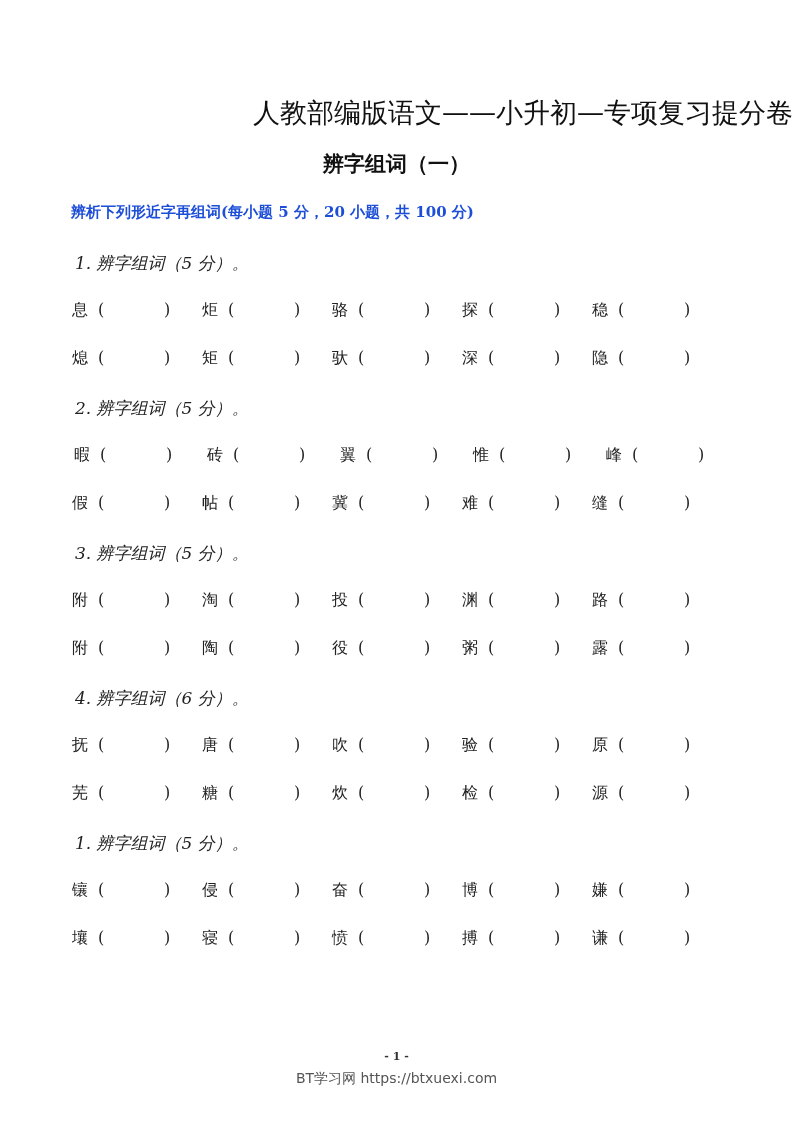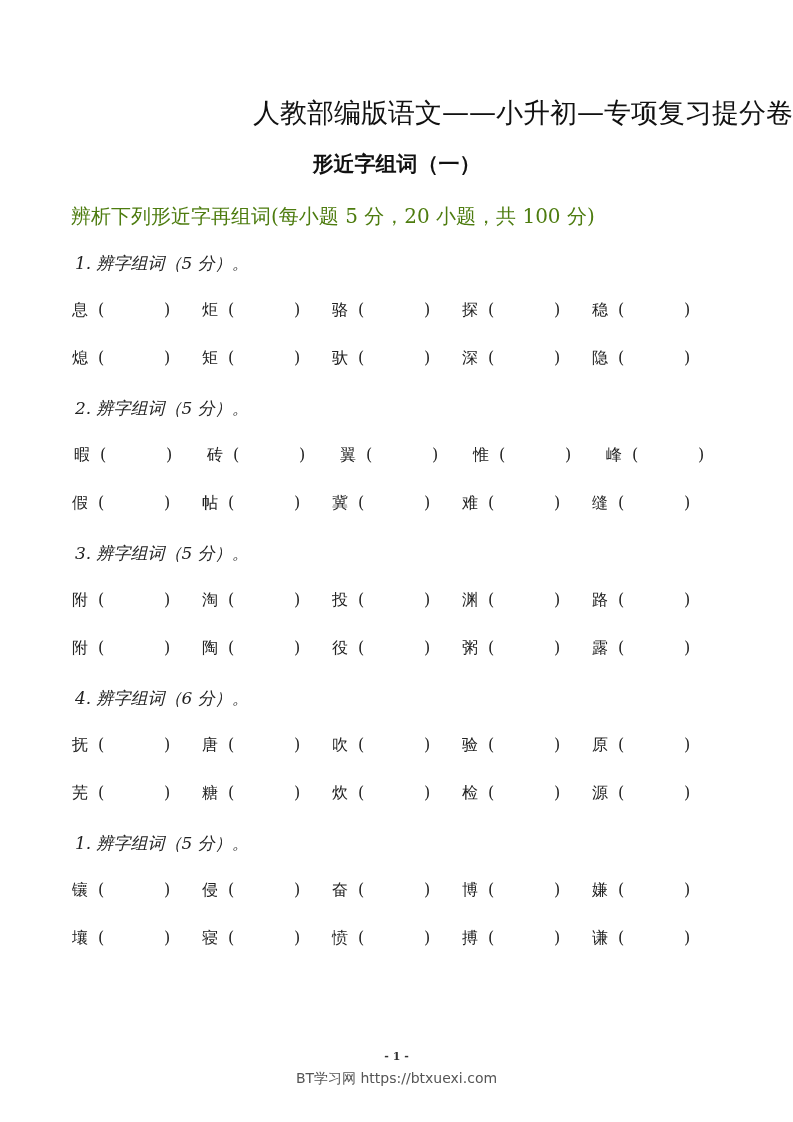--- a/index.html
+++ b/index.html
@@ -9,21 +9,21 @@
   }
   .page-title {
     position: absolute; left: 0; width: 793px; top: 95px; text-align: right;
     font-size: 27px; color: #111; letter-spacing: 0px;
   }
   .sub-title {
     position: absolute; left: 0; width: 793px; top: 150px; text-align: center;
     font-size: 21px; font-weight: bold; color: #111;
   }
   .instructions {
-    position: absolute; left: 71px; top: 203px; font-size: 20px; font-weight: normal; color: #4d7c0f;
+    position: absolute; left: 71px; top: 203px; font-size: 15px; font-weight: bold; color: #1d4ed8;
   }
   .q-head {
     position: absolute; left: 75px; font-size: 17px; color: #222; font-style: italic;
   }
   .row { position: absolute; left: 0; width: 793px; height: 24px; font-size: 16px; color: #222; }
   .cell { position: absolute; top: 0; }
   .cell .ch { position: absolute; left: 0; top: 0; }
   .cell .lp { position: absolute; left: 26px; top: 0; }
   .cell .rp { position: absolute; left: 92px; top: 0; }
   .page-num {
@@ -32,21 +32,21 @@
   }
   .watermark {
     position: absolute; left: 0; width: 793px; top: 1070px; text-align: center;
     font-family: "DejaVu Sans", "Liberation Sans", sans-serif; font-size: 14px; color: #555;
   }
 </style>
 </head>
 <body>
 
 <div class="page-title">人教部编版语文——小升初—专项复习提分卷</div>
-<div class="sub-title">形近字组词（一）</div>
+<div class="sub-title">辨字组词（一）</div>
 <div class="instructions">辨析下列形近字再组词(每小题 5 分，20 小题，共 100 分)</div>
 
 <div id="questions">
     <div class="q-head" style="top: 252px;">1. 辨字组词（5 分）。</div>
     <div class="row" style="top: 300px;">
       <div class="cell" style="left: 72px;">
         <span class="ch">息</span>
         <span class="lp">(</span>
         <span class="rp">)</span>
       </div>

